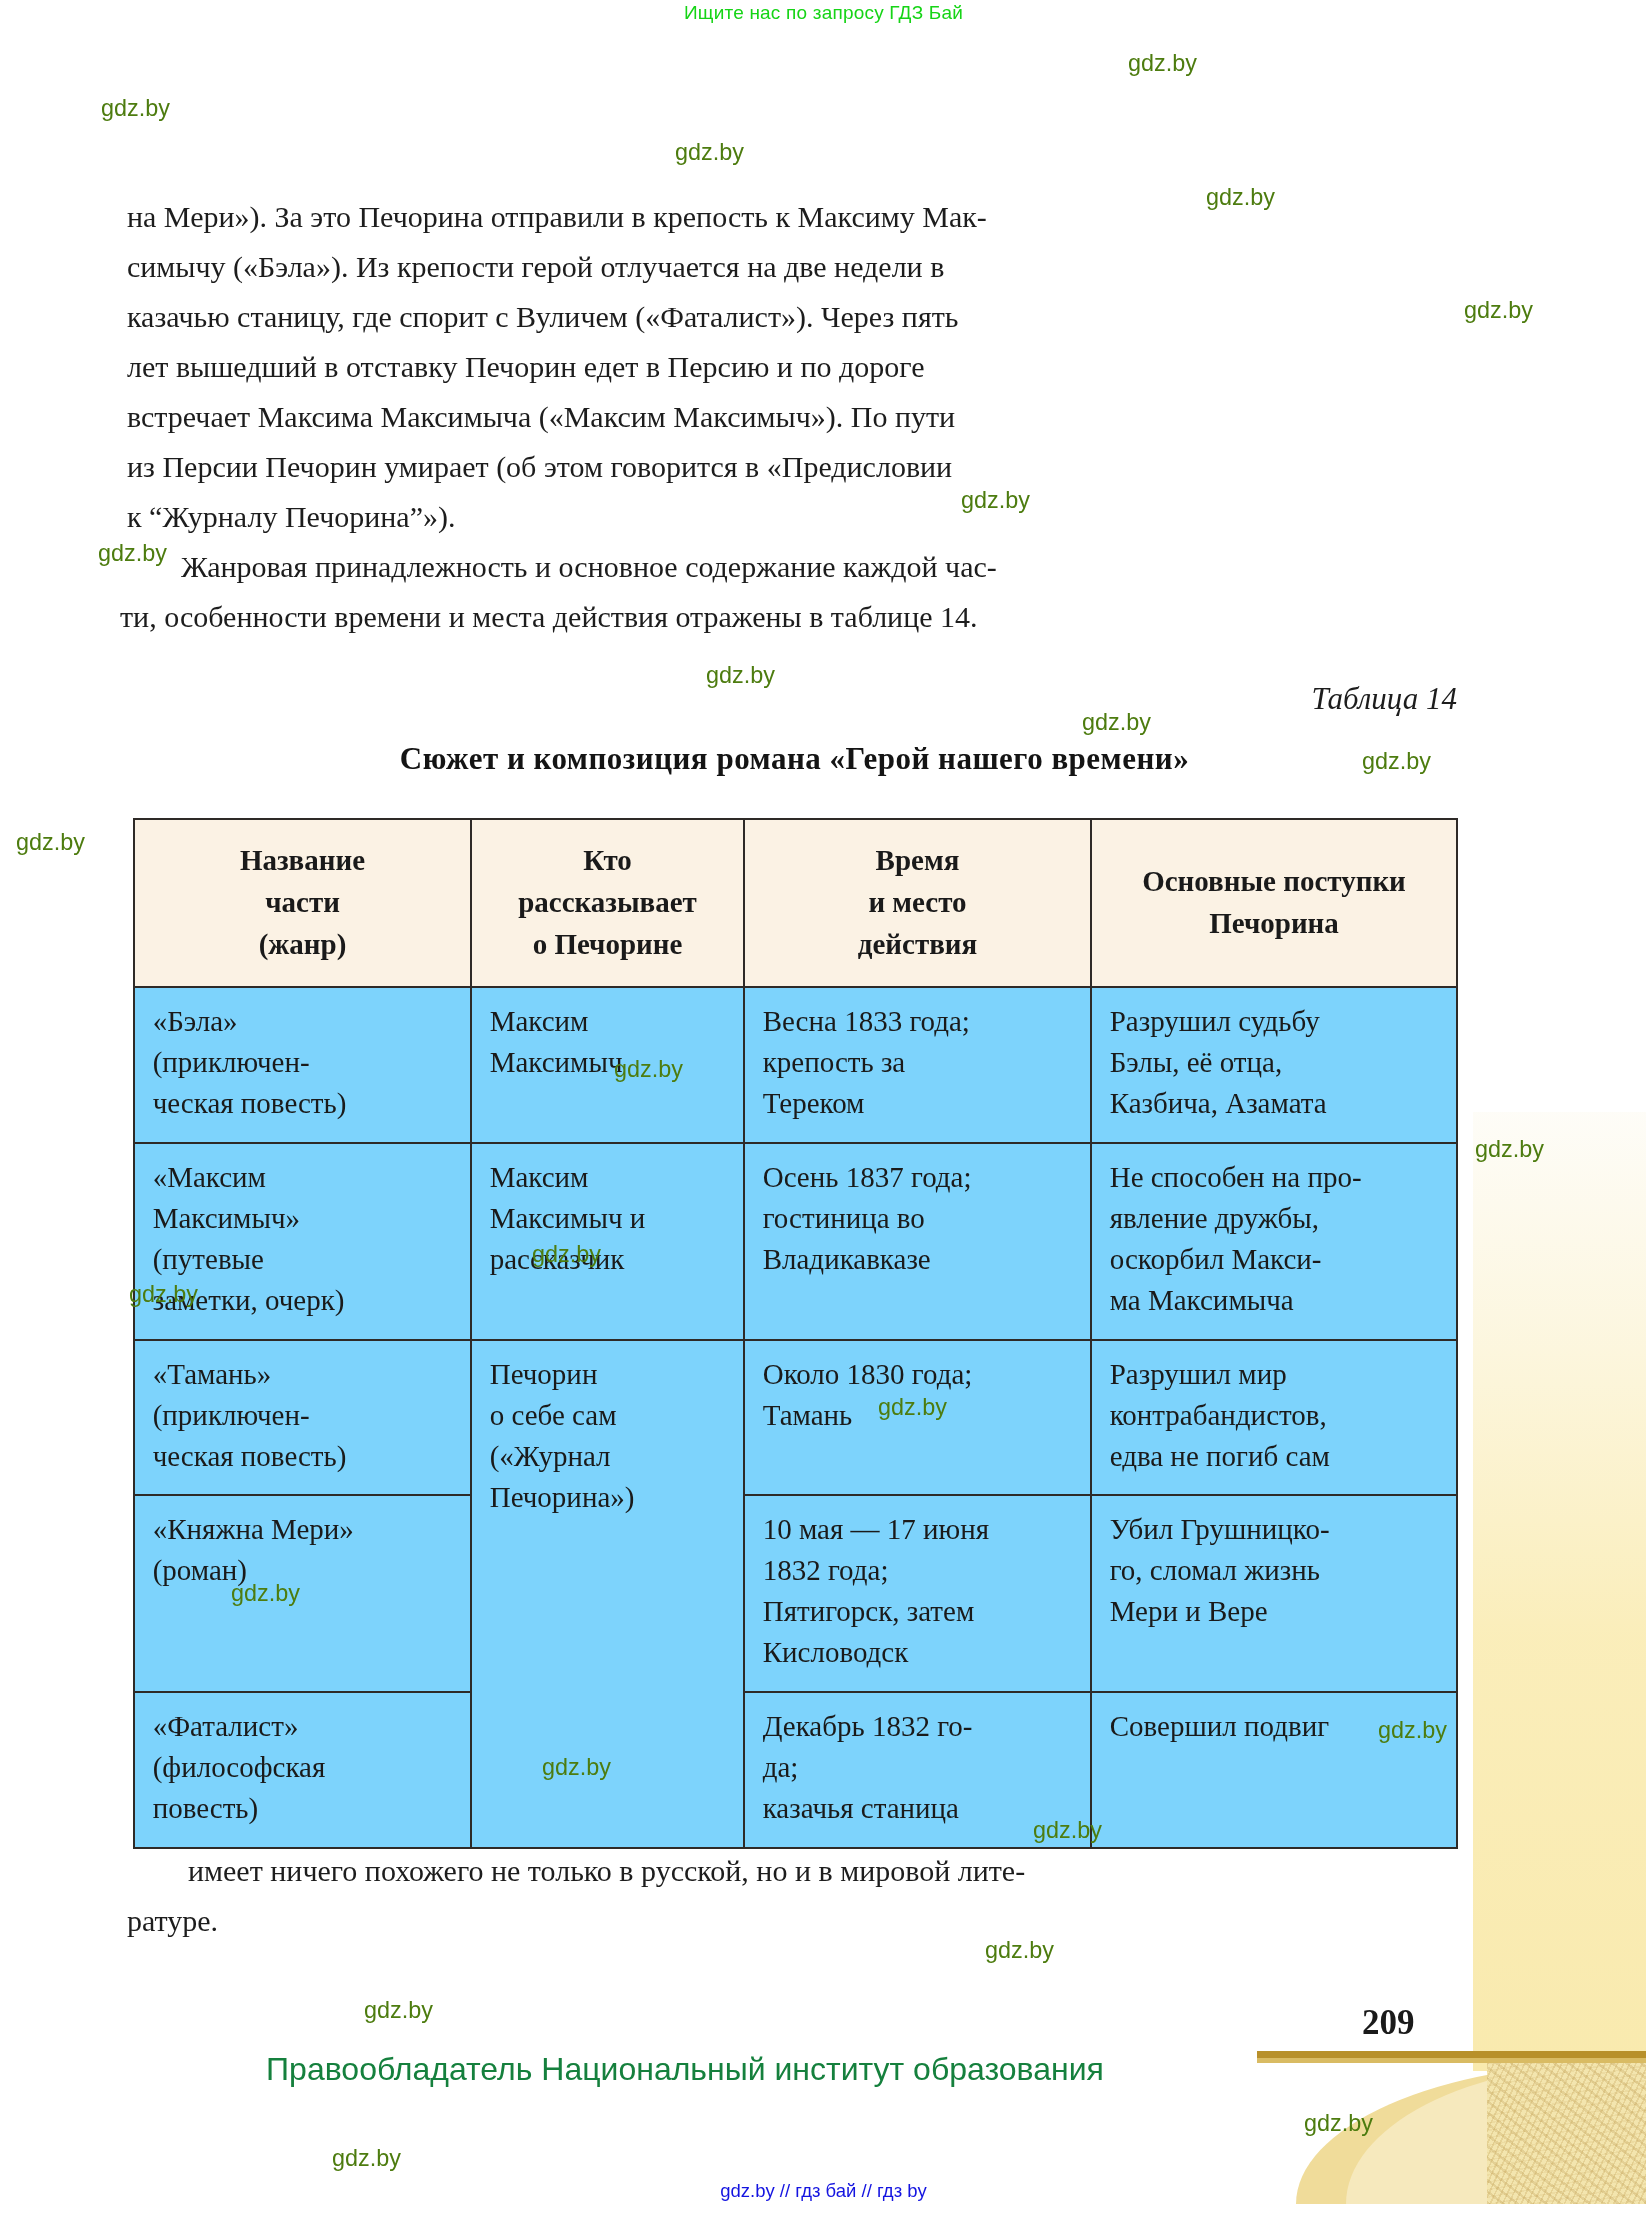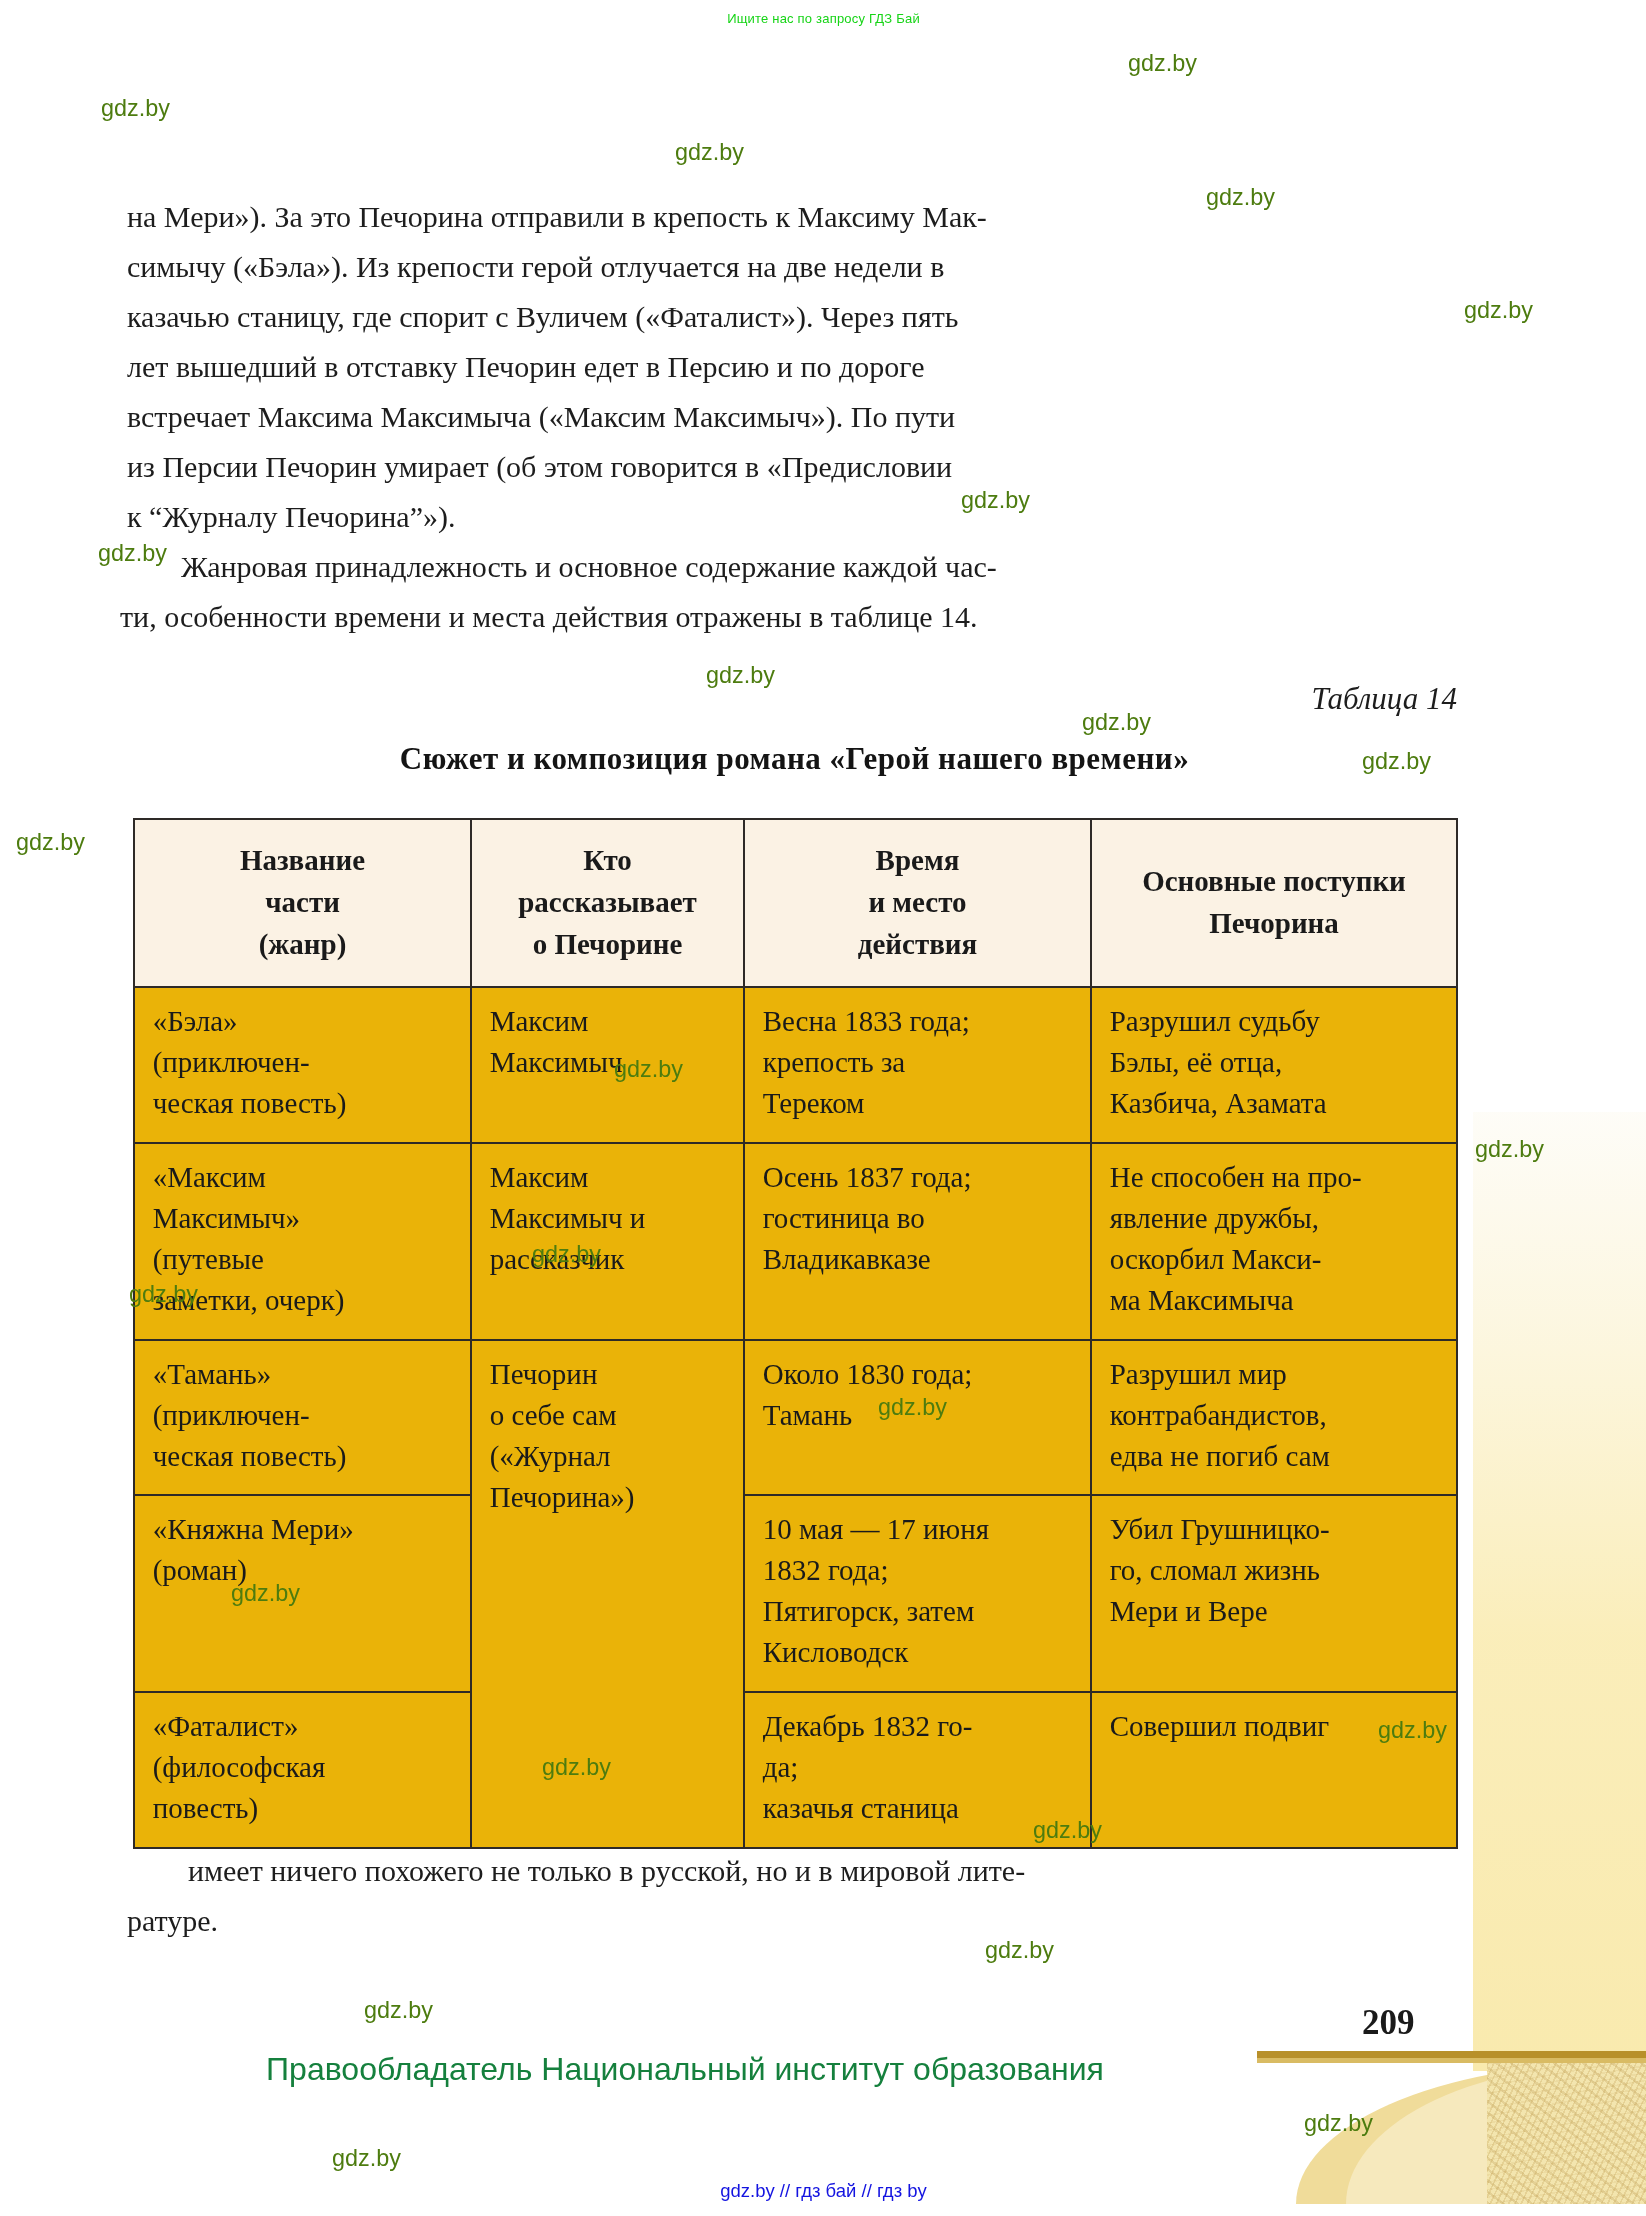--- a/index.html
+++ b/index.html
@@ -51,23 +51,22 @@
       repeating-linear-gradient(170deg, rgba(210,180,110,0.20) 0px, rgba(210,180,110,0.20) 1.6px, rgba(255,252,230,0) 1.6px, rgba(255,252,230,0) 7.3px),
       #f3e5ae;
   }
 
   
   #promo {
     position:absolute; left:0; top:1.6px; width:100%;
     text-align:center;
     color:#16d416;
     font-family:"Liberation Sans", sans-serif;
-    font-size:13px;
+    font-size:19px;
     letter-spacing:0.2px;
-    margin-top:9px;
   }
 
   
   .para {
     position:absolute;
     font-family:"Liberation Serif", serif;
     font-size:30px;
     line-height:50px;
     color:#1d1d1d;
     text-align:justify;
@@ -124,21 +123,21 @@
   }
   #data-table thead th {
     background:#fbf2e4;
     text-align:center;
     font-weight:bold;
     vertical-align:middle;
     padding:19.3px 8px 21px 8px;
     font-size:29px;
     line-height:42px;
   }
-  #data-table tbody td { background:#eab308;margin-left:8px; }
+  #data-table tbody td { background:#7dd3fc;margin-left:8px; }
   .col1 { width:337px; }
   .col2 { width:273px; }
   .col3 { width:347px; }
   .col4 { width:366px; }
   .cell-line { display:block; }
 
   
   #page-number {
     position:absolute; left:1362px; top:2003px;
     font-family:"Liberation Serif", serif;

